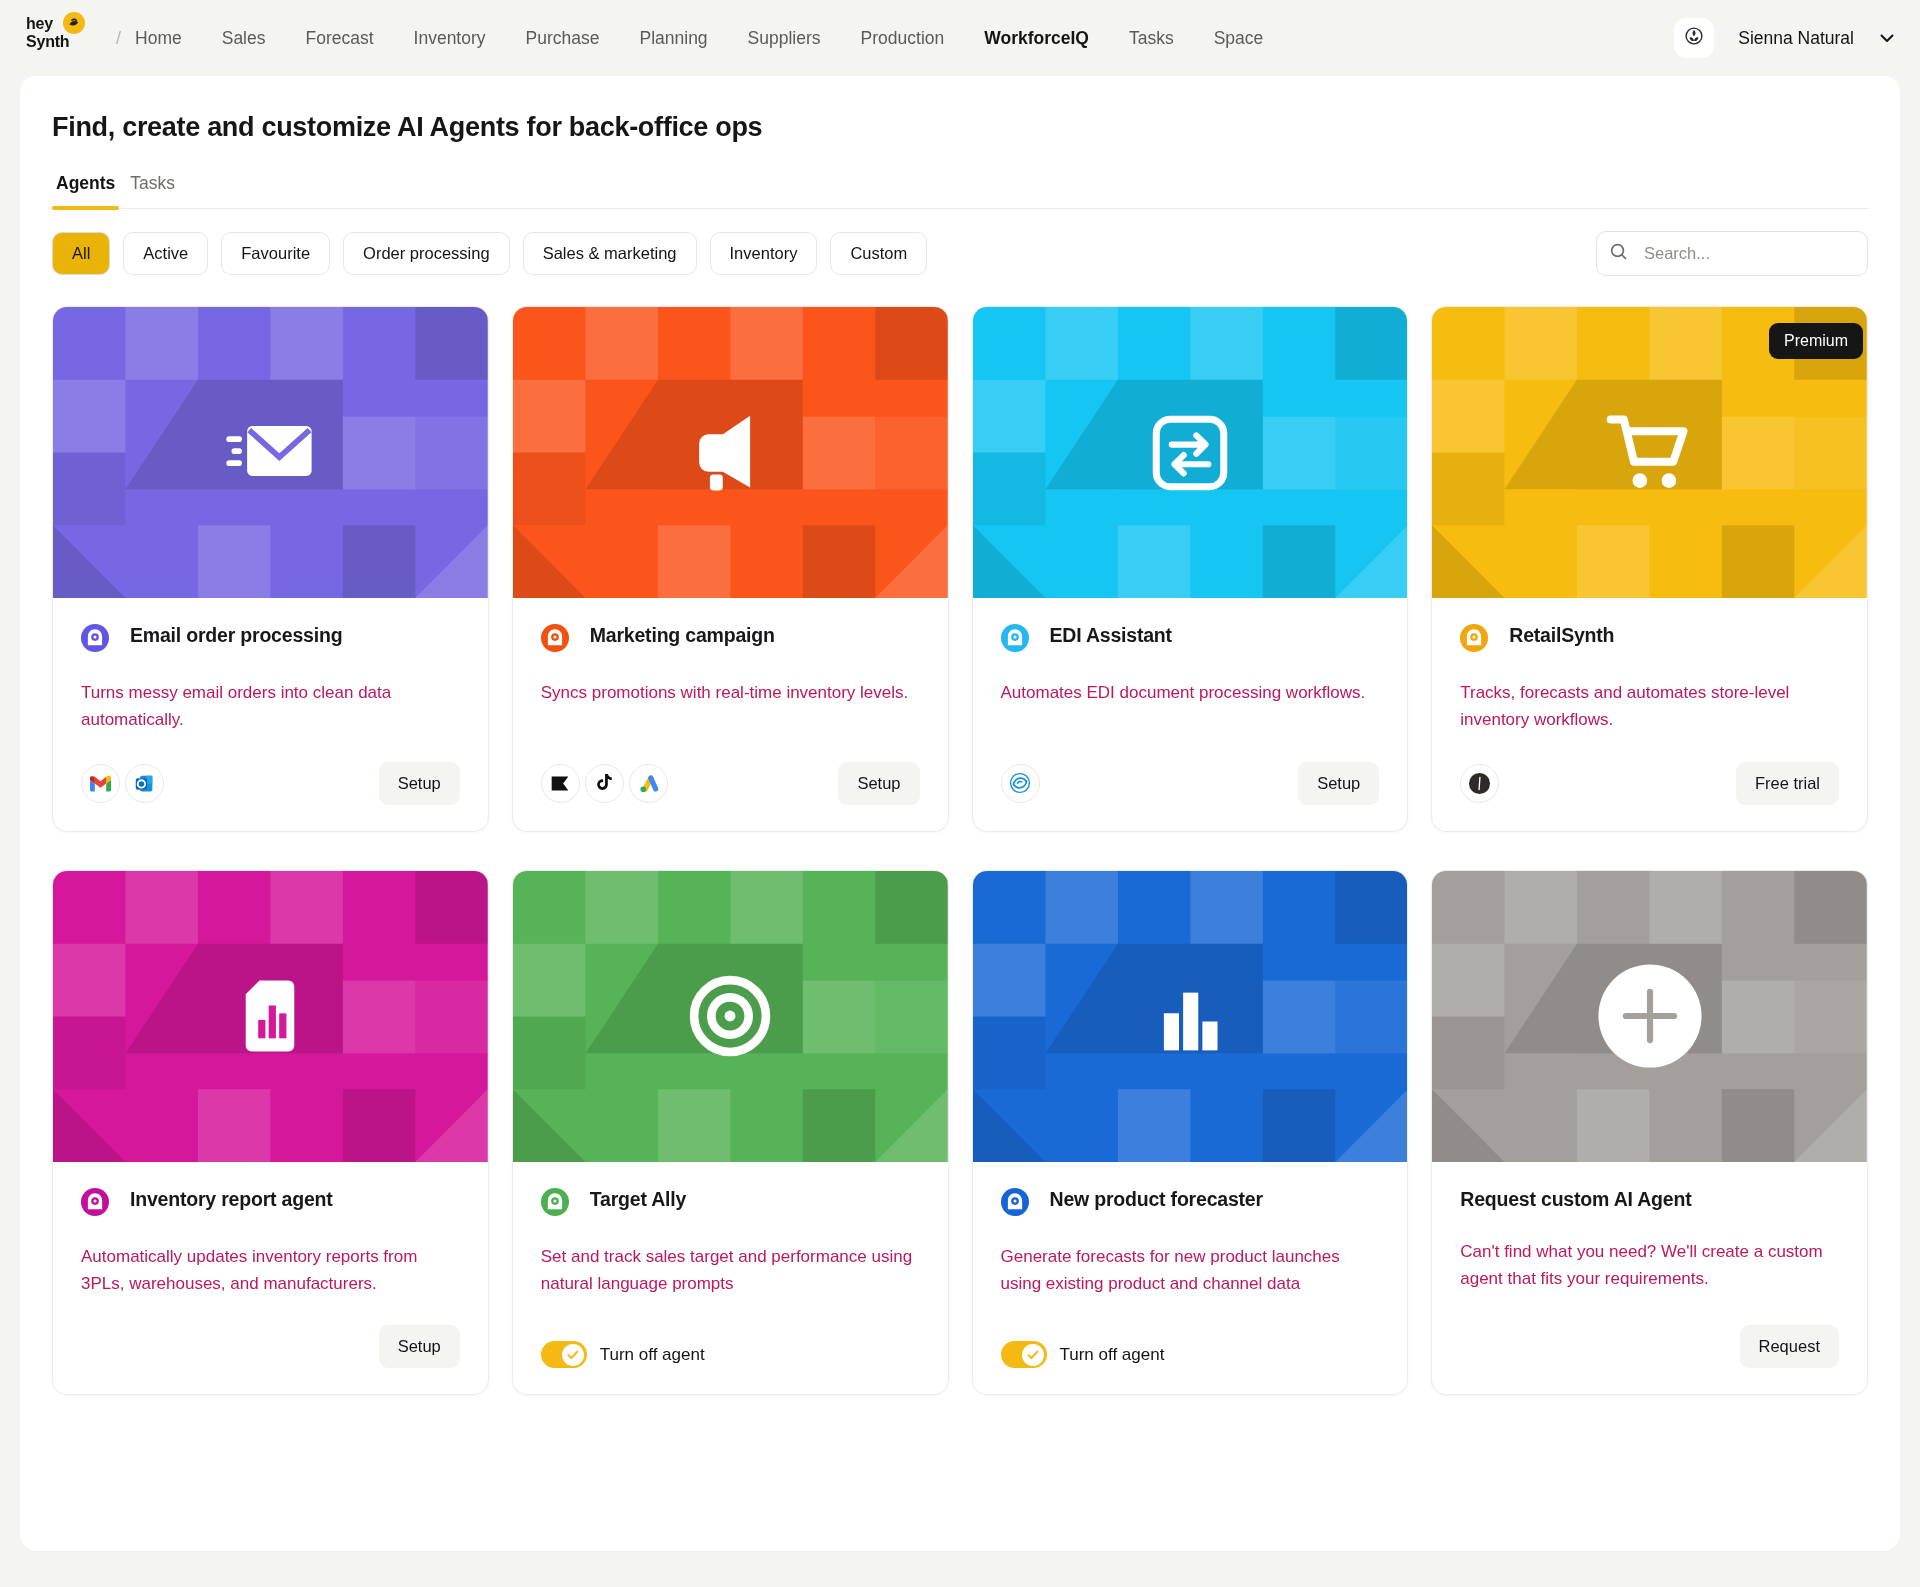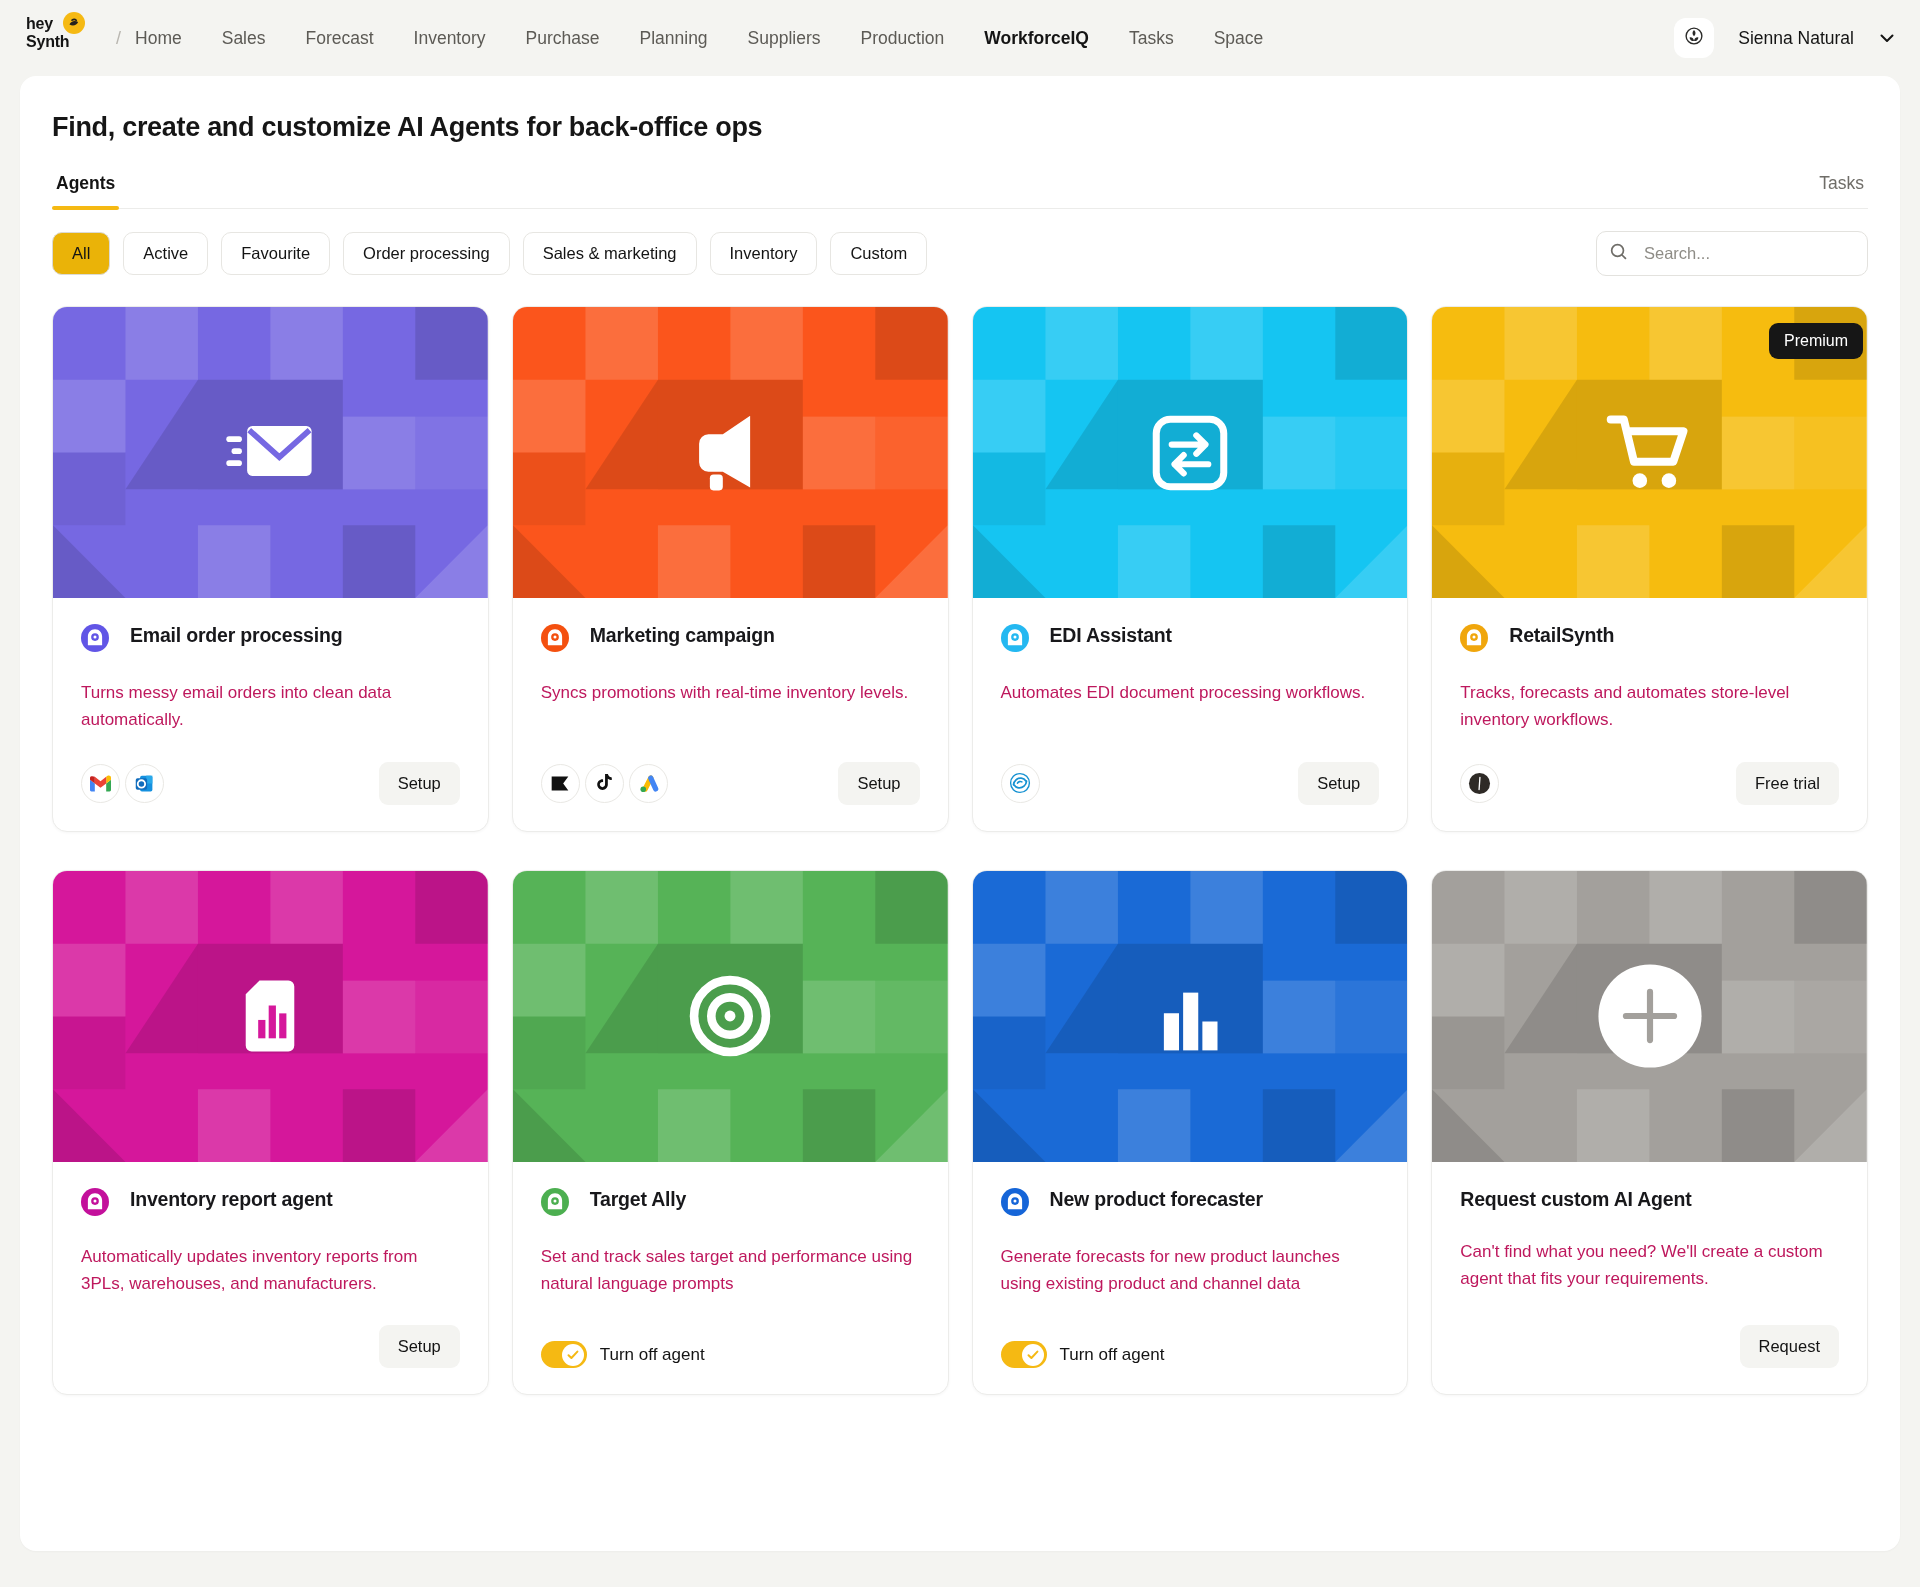--- a/index.html
+++ b/index.html
@@ -22,21 +22,21 @@
   .nav-right { margin-left:auto; display:flex; align-items:center; gap:24px; }
   .avatar { width:40px; height:40px; border-radius:12px; background:#fff; display:flex; align-items:center; justify-content:center; cursor:pointer; }
   .user-name { font-size:17.5px; font-weight:500; }
   .chev { margin-left:2px; }
   
   .panel {
     margin:0 20px; height:1475px; background:#fff; border-radius:16px;
     padding:36px 32px 40px; box-shadow:0 1px 2px rgba(0,0,0,.03);
   }
   .page-title { font-size:27px; font-weight:700; letter-spacing:-.3px; color:#161616; }
-  .tabs { display:flex; gap:34px; margin-top:30px; border-bottom:1px solid #ececе8; border-bottom:1px solid #ececea; padding:0 4px;justify-content:space-between; }
+  .tabs { display:flex; gap:15px; margin-top:30px; border-bottom:1px solid #ececе8; border-bottom:1px solid #ececea; padding:0 4px; }
   .tab { font-size:17.5px; padding-bottom:14px; color:#6f6d68; cursor:pointer; position:relative; }
   .tab.active { color:#141414; font-weight:700; }
   .tab.active::after { content:""; position:absolute; left:-4px; right:-4px; bottom:-2px; height:4px; border-radius:3px; background:var(--accent); }
   
   .filter-row { display:flex; align-items:center; gap:13px; margin-top:22px; }
   .chip { border:1px solid #e7e6e2; background:#fff; border-radius:10px; padding:11px 19px; font-size:16.5px; color:#141414; cursor:pointer; white-space:nowrap; }
   .chip.active { background:#eab308; border-color:#dbdad5; font-weight:400; }
   .search-box { margin-left:auto; width:272px; height:45px; border:1px solid #e3e2de; border-radius:10px; display:flex; align-items:center; padding:0 12px; gap:8px; background:#fff; }
   .search-caret { width:2.5px; height:22px; background:var(--accent); }
   .search-box input { border:none; outline:none; flex:1; font-size:16.5px; color:#404040; font-family:inherit; background:transparent; }

